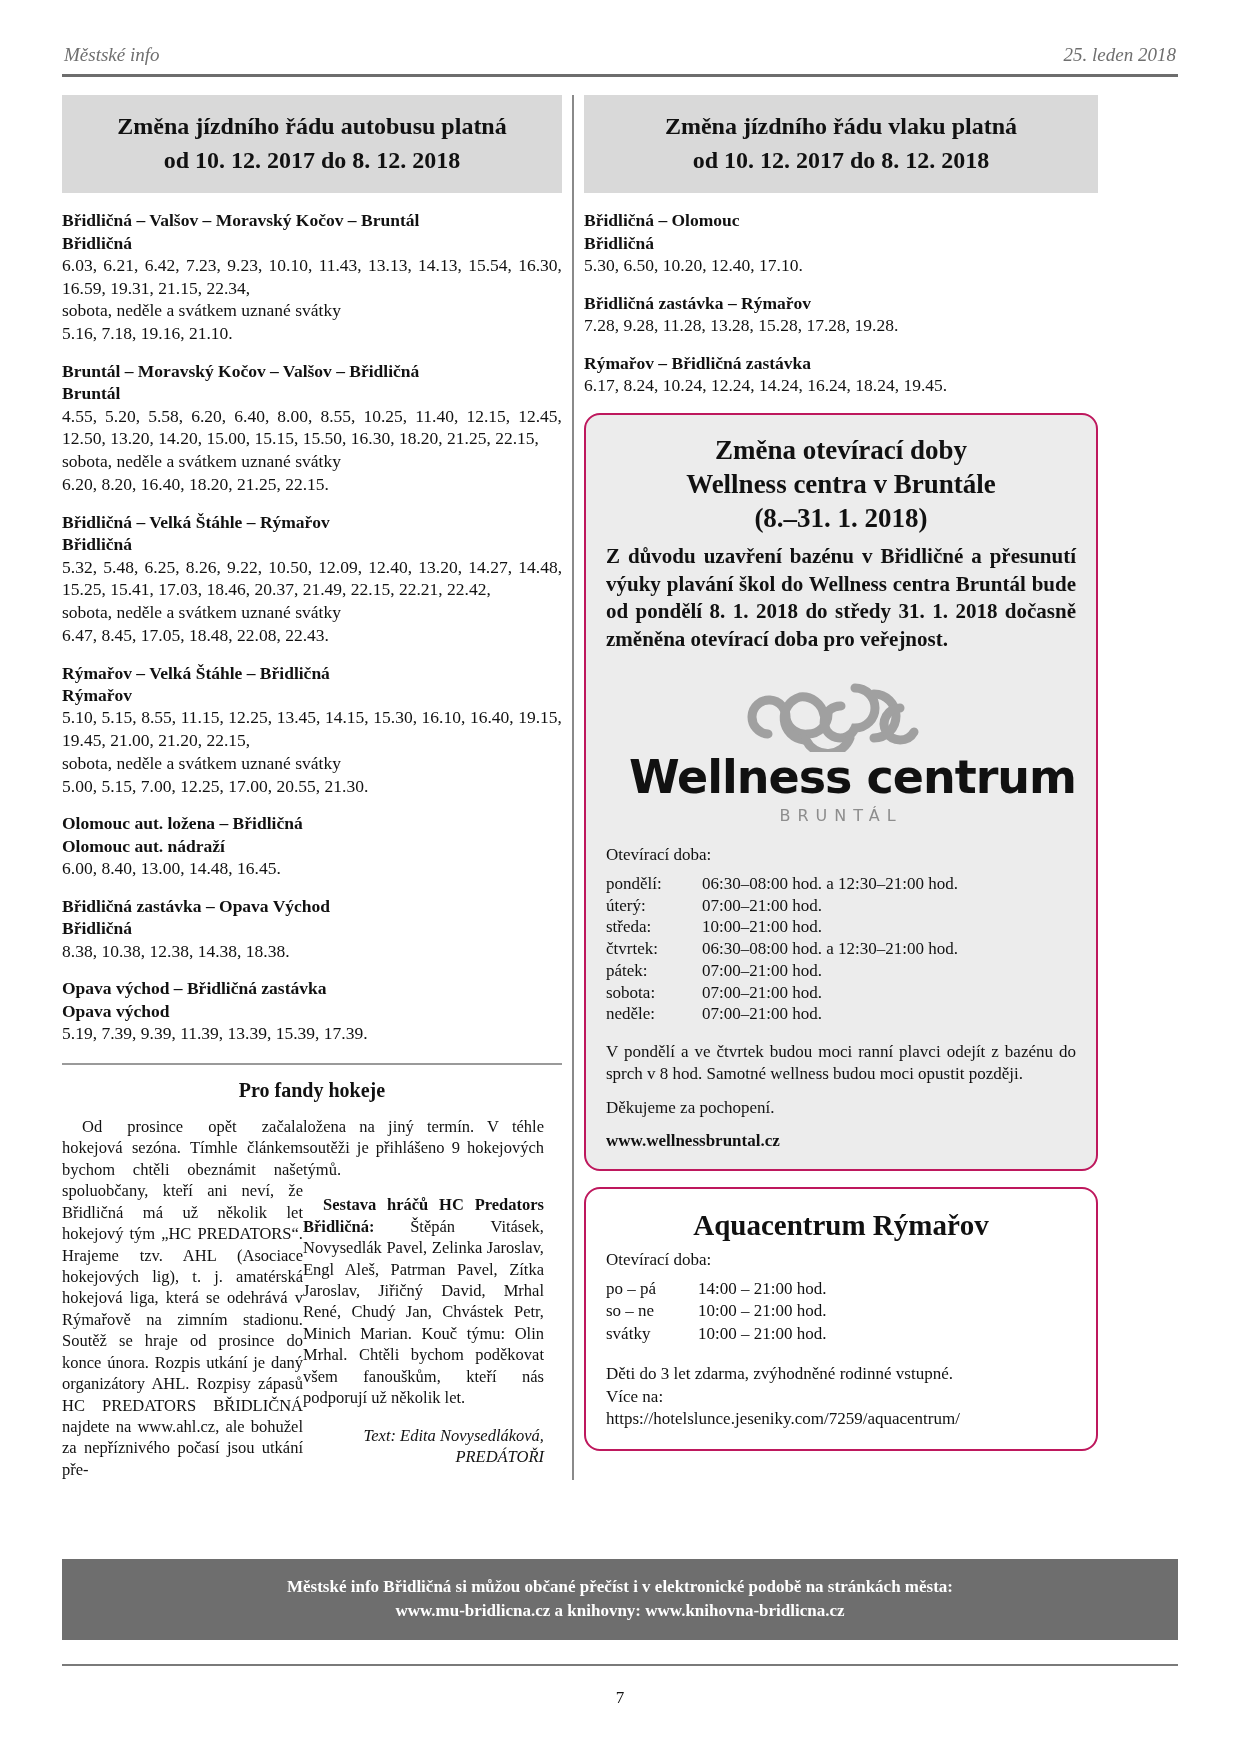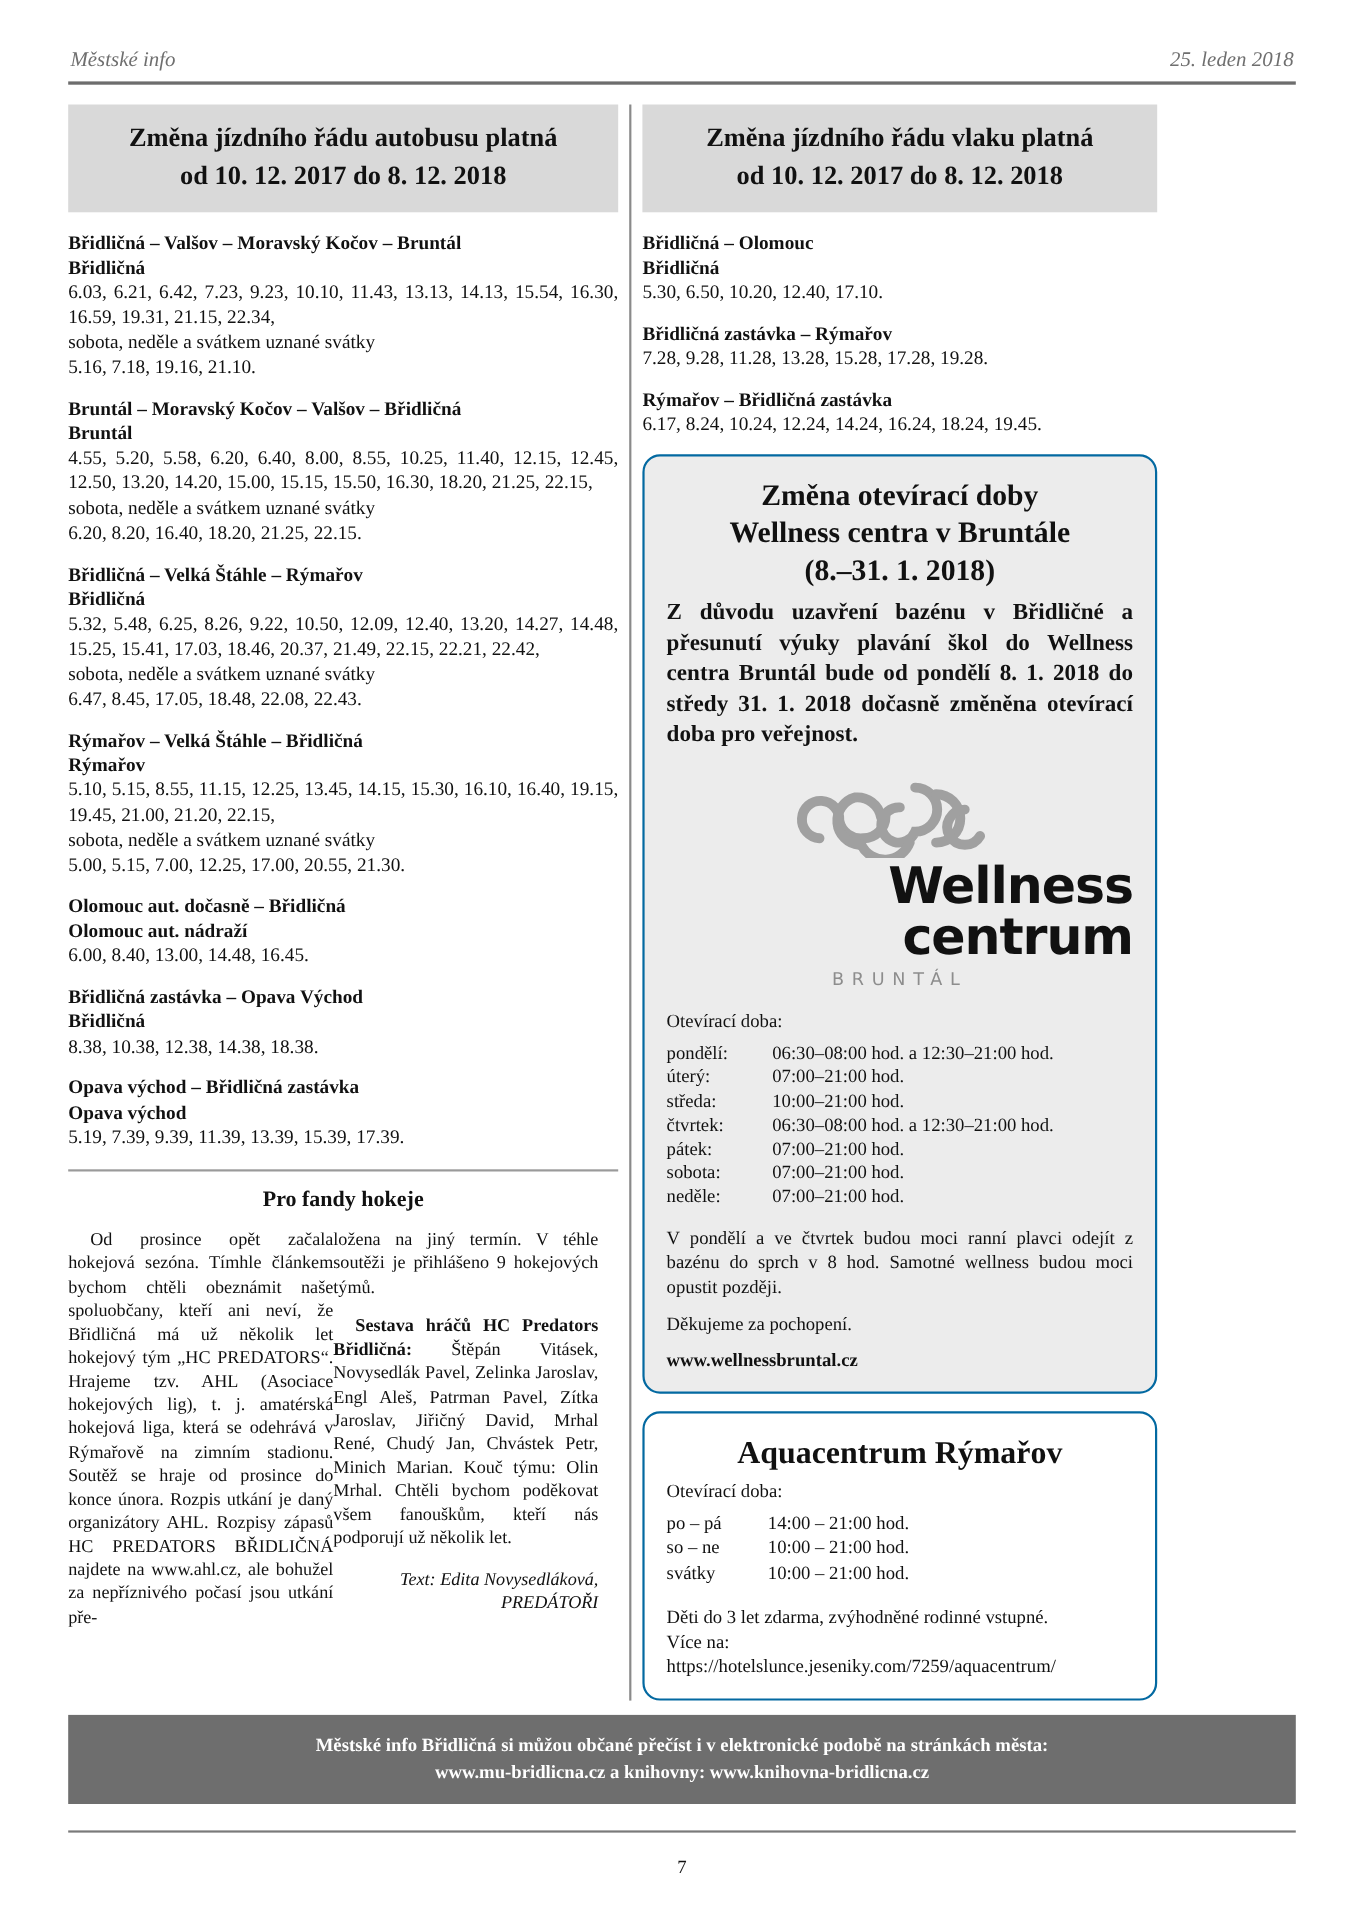--- a/index.html
+++ b/index.html
@@ -19,21 +19,21 @@
              font-style:italic; font-size:19px; color:#6f6f6f; padding:0 2px 6px 2px; }
   .runhead .r { }
   .rule-thick { height:3px; background:#6d6d6d; margin:2px 0 18px 0; }
 
   
   .cols { display:flex; gap:0; }
   .colL { width:500px; }
   .colGap { width:22px; position:relative; }
   .colGap::before{ content:""; position:absolute; left:10px; top:0; bottom:0; width:2px;
                    background:#8a8a8a; }
-  .colR { width:468px; }
+  .colR { width:514px; }
 
   
   .banner { background:#d9d9d9; text-align:center; font-weight:bold; font-size:24px;
             line-height:1.42; padding:14px 10px 16px 10px; }
 
   
   .tt { margin-top:16px; }
   .tt-block { margin-bottom:15px; }
   .tt-route { font-weight:bold; font-size:17.5px; line-height:1.28; }
   .tt-from  { font-weight:bold; font-size:17.5px; line-height:1.28; }
@@ -47,21 +47,21 @@
   .art-cols { display:flex; }
   .art-col { width:241px; font-size:16.5px; line-height:1.30; text-align:justify;
              hyphens:auto; }
   .art-col p { margin:0 0 0 0; }
   .art-col p.ind { text-indent:20px; }
   .art-col p + p { margin-top:0; }
   .art-sig { font-style:italic; text-align:right; margin-top:16px; line-height:1.3; }
   .art-lead { font-weight:bold; }
 
   
-  .box { border:2px solid #0369a1; border-radius:16px; background:#ececec;
+  .box { border:2px solid #be185d; border-radius:16px; background:#ececec;
          padding:18px 20px 18px 20px; margin-top:16px; box-sizing:border-box; }
   .box.white { background:#ffffff; }
   .box-title { text-align:center; font-weight:bold; font-size:27px; line-height:1.26;
                margin-bottom:8px; }
   .box-title.one { font-size:29px; margin-bottom:6px; }
   .box-intro { font-weight:bold; font-size:21px; line-height:1.32; text-align:justify; }
 
   
   .logo-wrap { text-align:center; margin:22px 0 4px 0; }
   .logo-mark { display:block; margin:0 auto 2px auto; }
@@ -140,21 +140,21 @@
             <div class="tt-times">6.47, 8.45, 17.05, 18.48, 22.08, 22.43.</div>
           </div>
           <div class="tt-block">
             <div class="tt-route">Rýmařov – Velká Štáhle – Břidličná</div>
             <div class="tt-from">Rýmařov</div>
             <div class="tt-times">5.10, 5.15, 8.55, 11.15, 12.25, 13.45, 14.15, 15.30, 16.10, 16.40, 19.15, 19.45, 21.00, 21.20, 22.15,</div>
             <div class="tt-note">sobota, neděle a svátkem uznané svátky</div>
             <div class="tt-times">5.00, 5.15, 7.00, 12.25, 17.00, 20.55, 21.30.</div>
           </div>
           <div class="tt-block">
-            <div class="tt-route">Olomouc aut. dočasně – Břidličná</div>
+            <div class="tt-route">Olomouc aut. ložena – Břidličná</div>
             <div class="tt-from">Olomouc aut. nádraží</div>
             <div class="tt-times">6.00, 8.40, 13.00, 14.48, 16.45.</div>
           </div>
           <div class="tt-block">
             <div class="tt-route">Břidličná zastávka – Opava Východ</div>
             <div class="tt-from">Břidličná</div>
             <div class="tt-times">8.38, 10.38, 12.38, 14.38, 18.38.</div>
           </div>
           <div class="tt-block">
             <div class="tt-route">Opava východ – Břidličná zastávka</div>

